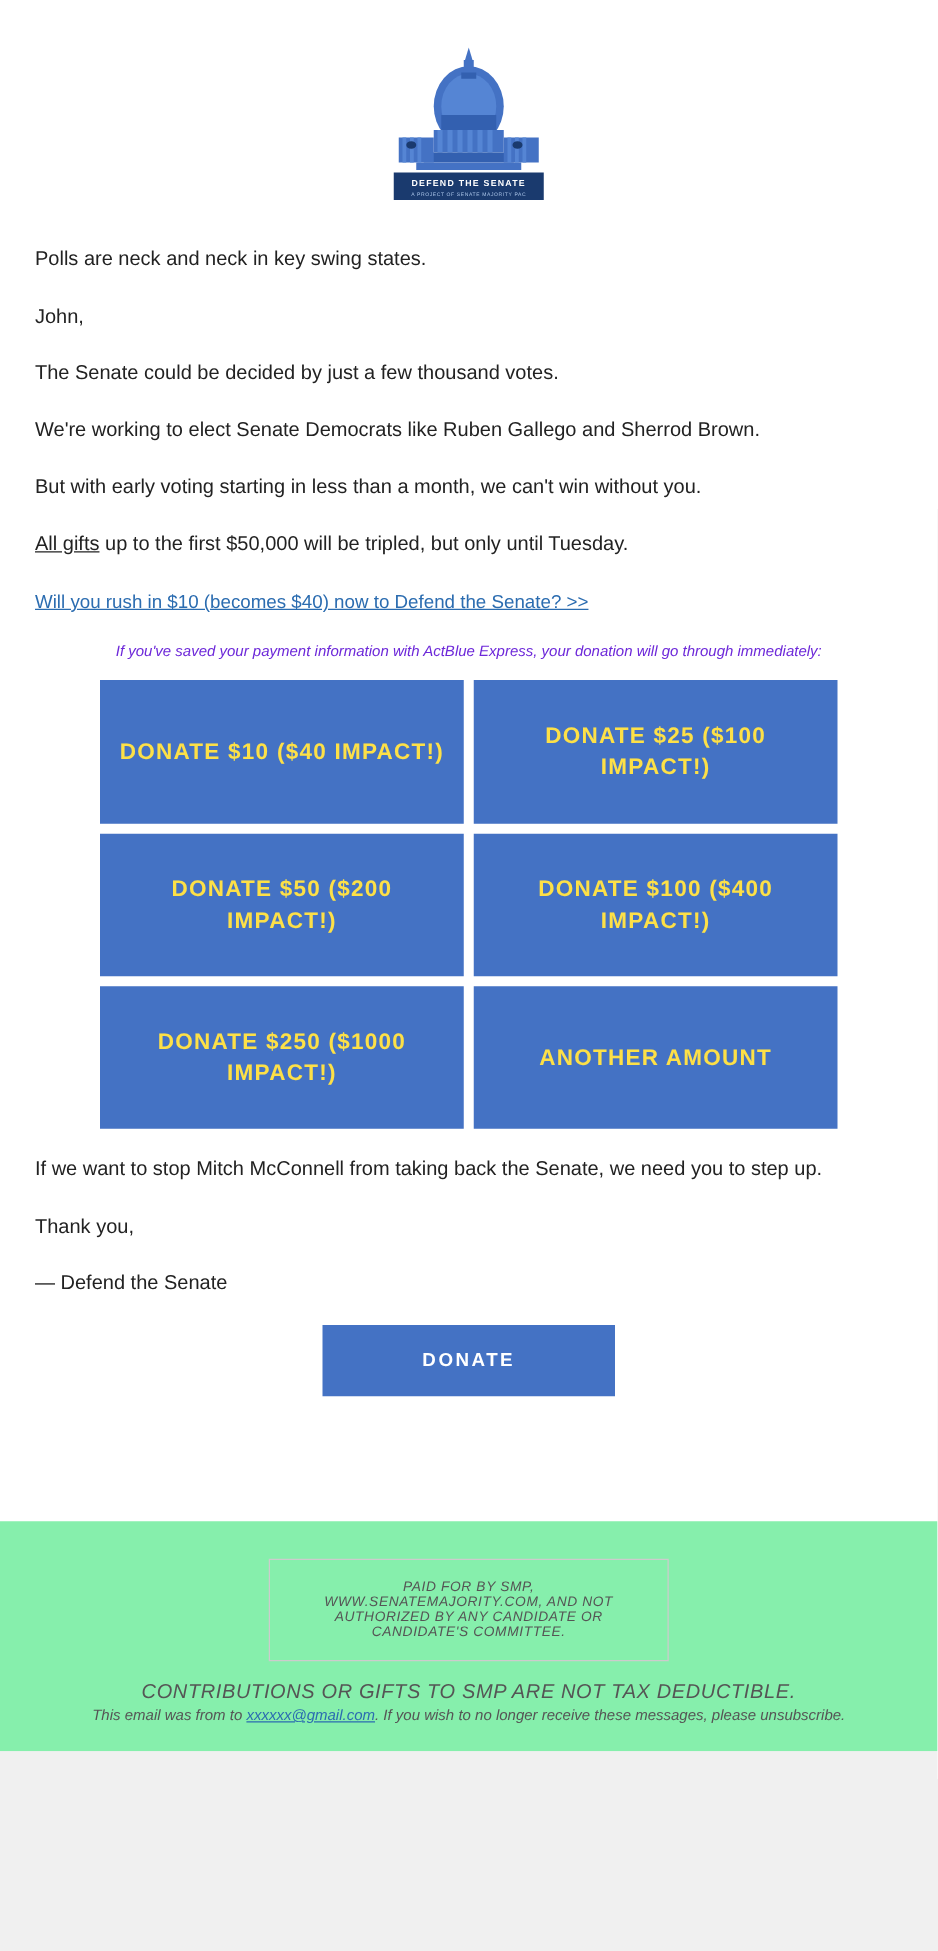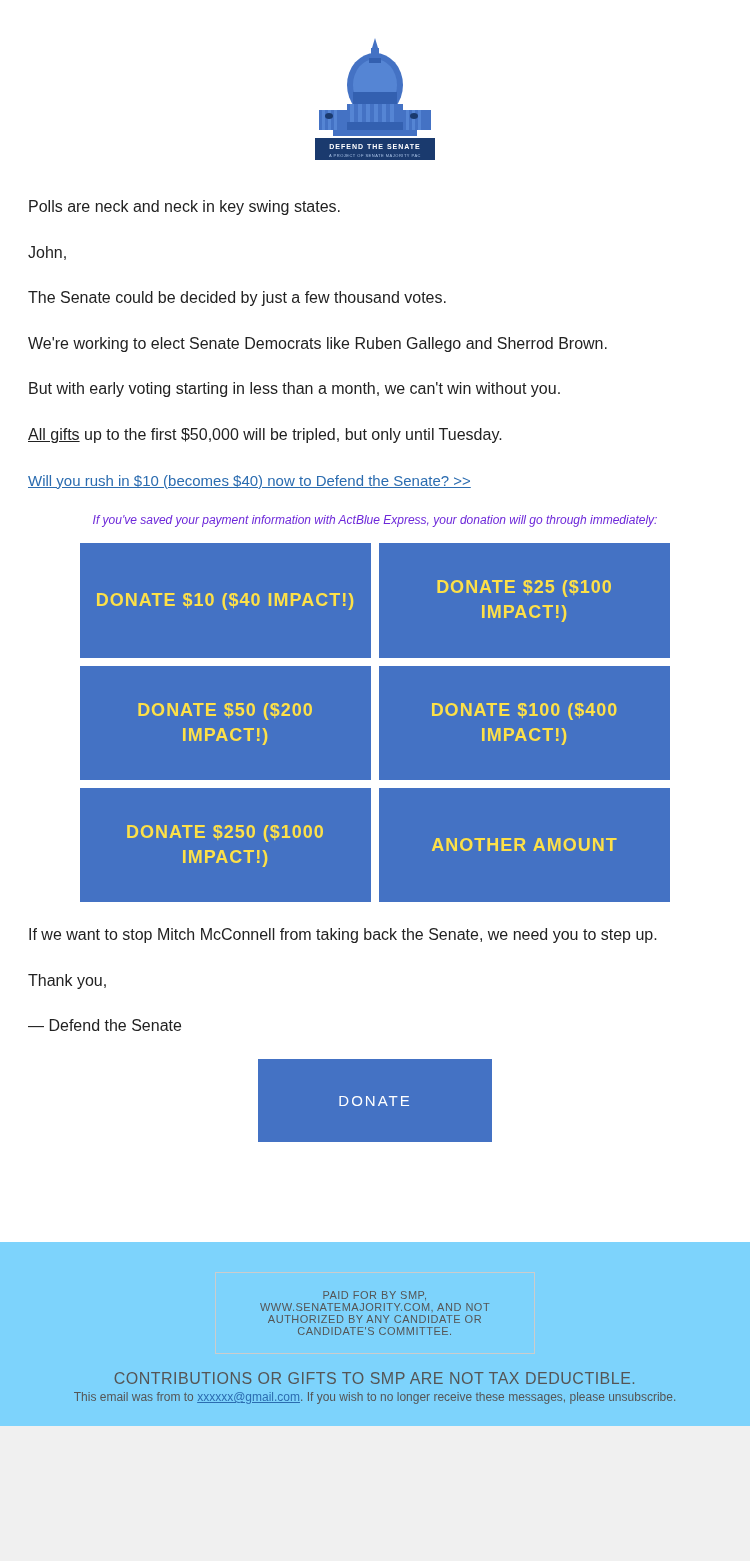--- a/index.html
+++ b/index.html
@@ -72,32 +72,33 @@
       text-align: center;
       line-height: 1.4;
     }
     .main-donate-btn-wrap {
       text-align: center;
       margin: 20px 0 40px;
     }
     .main-donate-btn {
       background: #4472c4;
       color: #ffffff;
-      font-weight: normal;
+      font-weight: bold;
       font-size: 15px;
       letter-spacing: 2px;
       text-transform: uppercase;
       border: none;
-      padding: 33px 80px;
+      padding: 20px 80px;
       cursor: pointer;
     }
     .footer-section {
-      background: #7dd3fc;
+      background: #86efac;
       padding: 30px 28px 20px;
       text-align: center;
+      font-style: italic;
     }
     .legal-box {
       border: 1px solid #ccc;
       display: inline-block;
       padding: 16px 30px;
       font-size: 11px;
       color: #555;
       text-transform: uppercase;
       letter-spacing: 0.5px;
       max-width: 320px;

